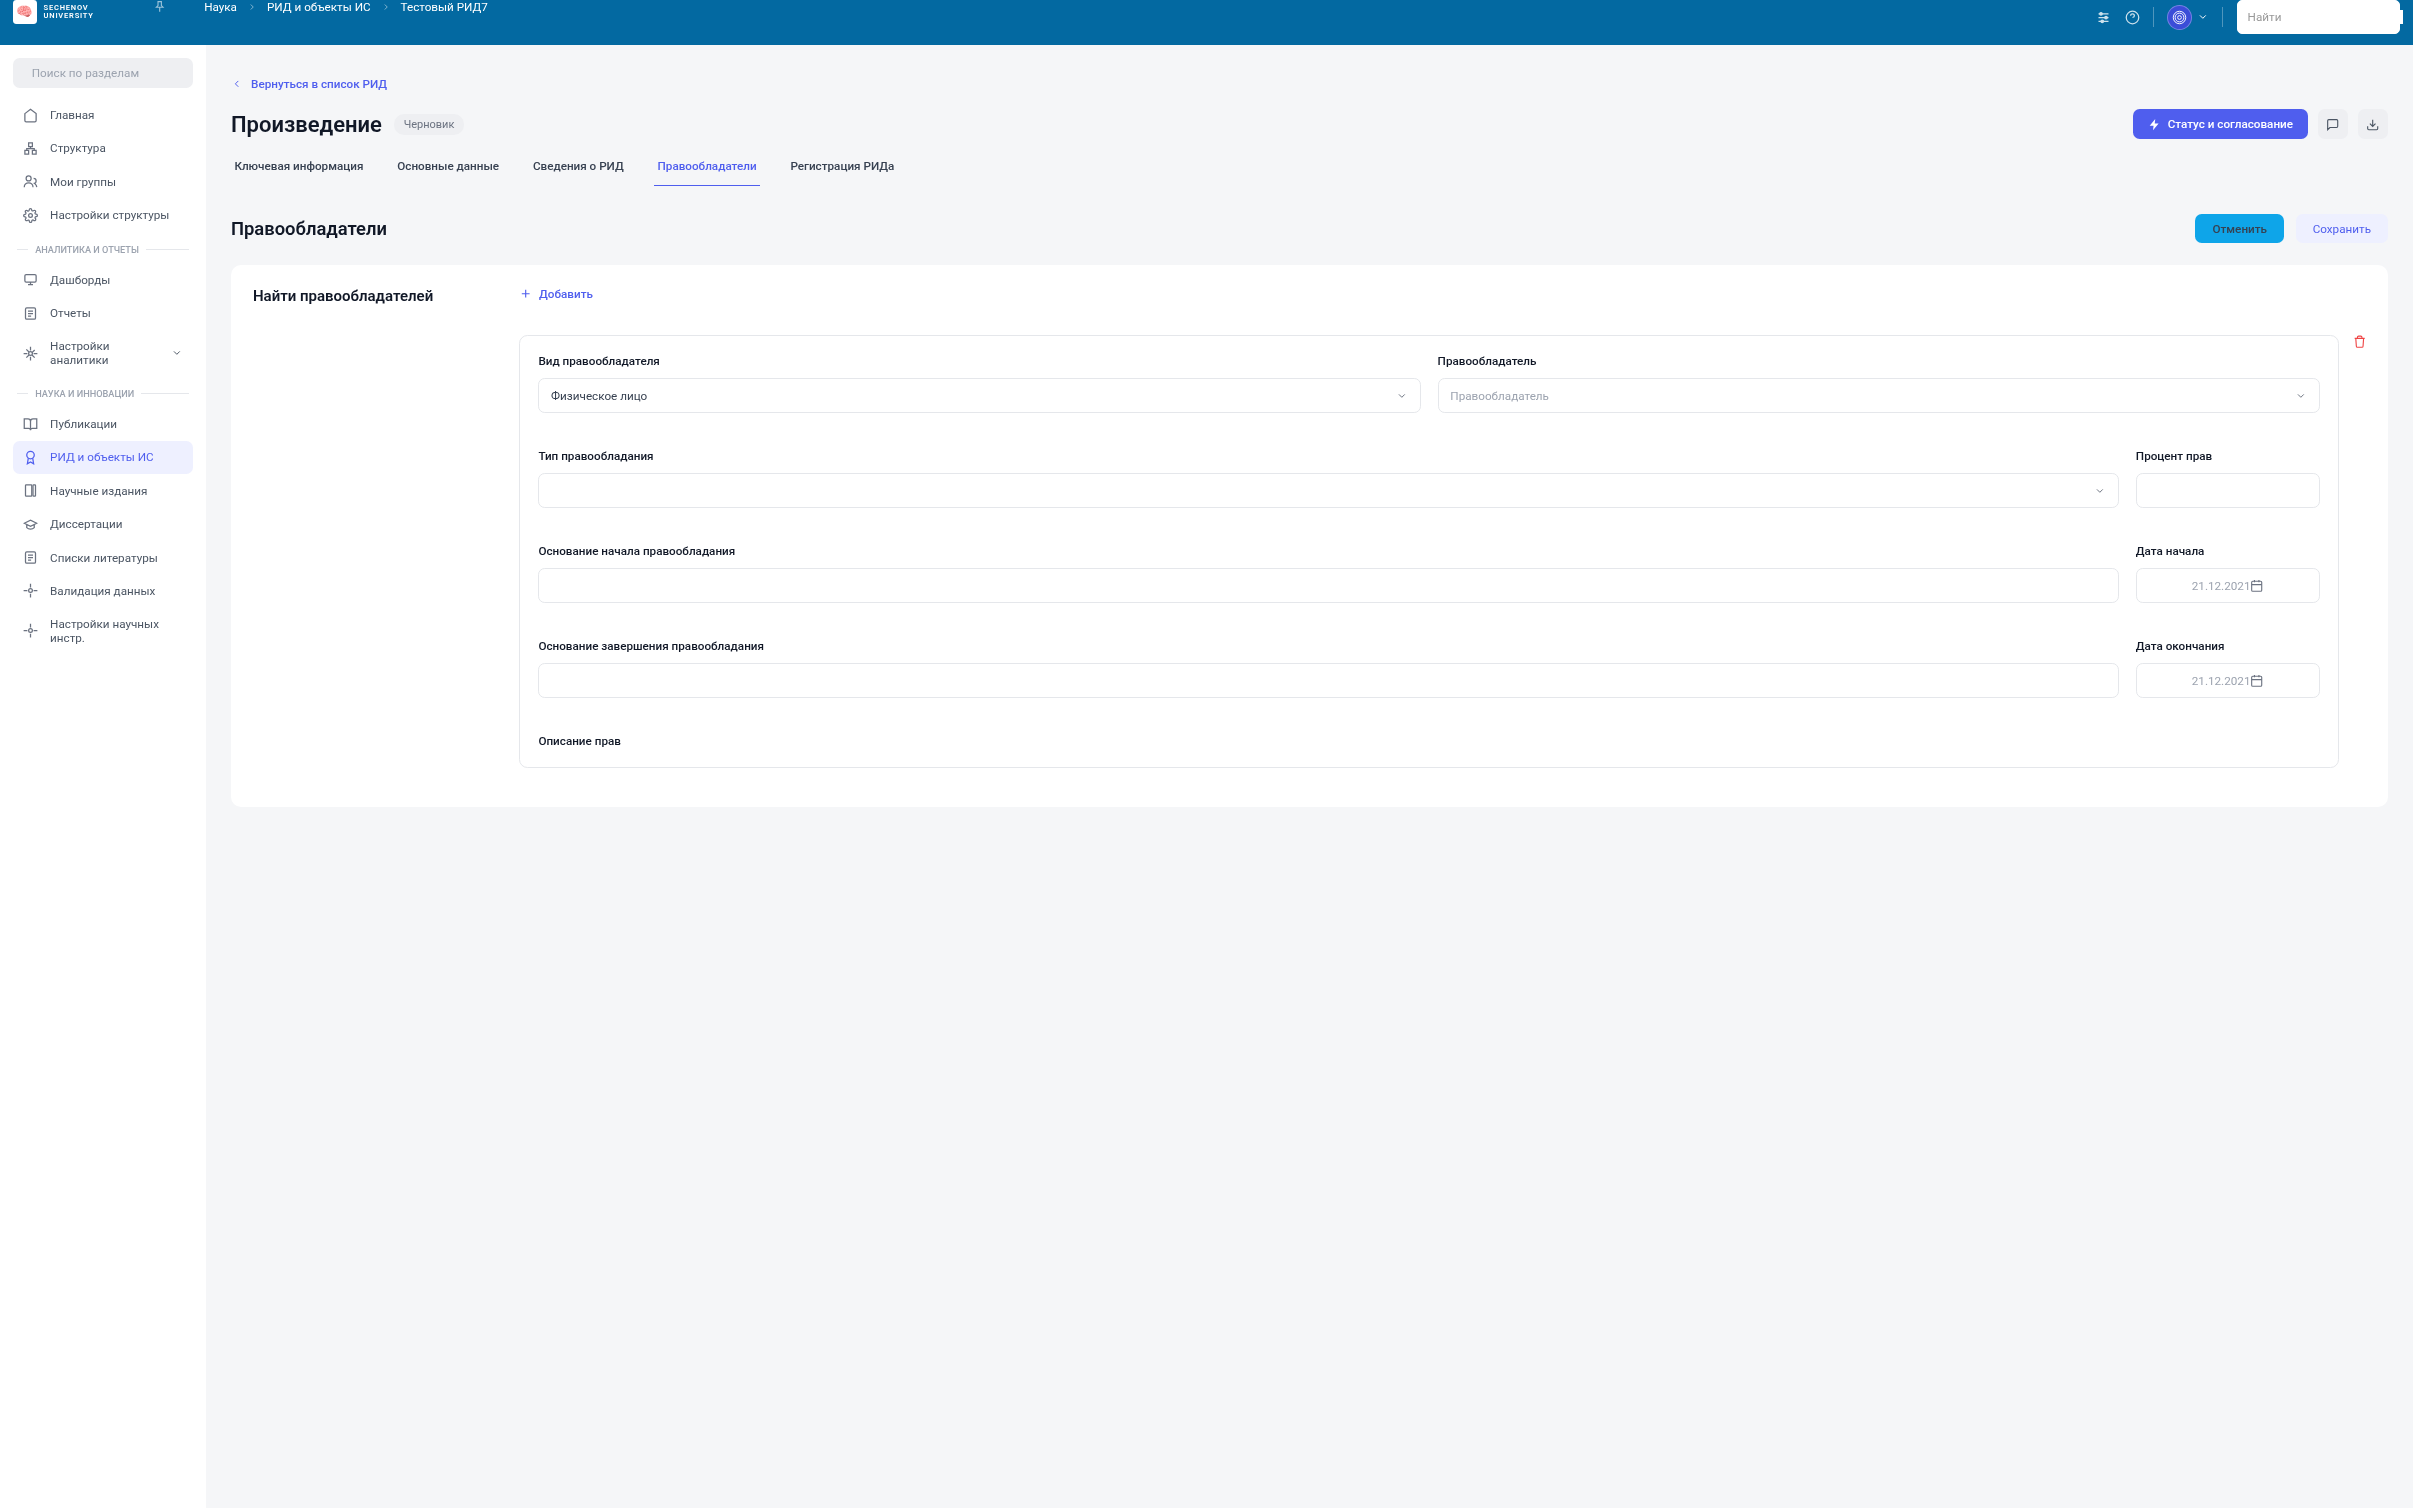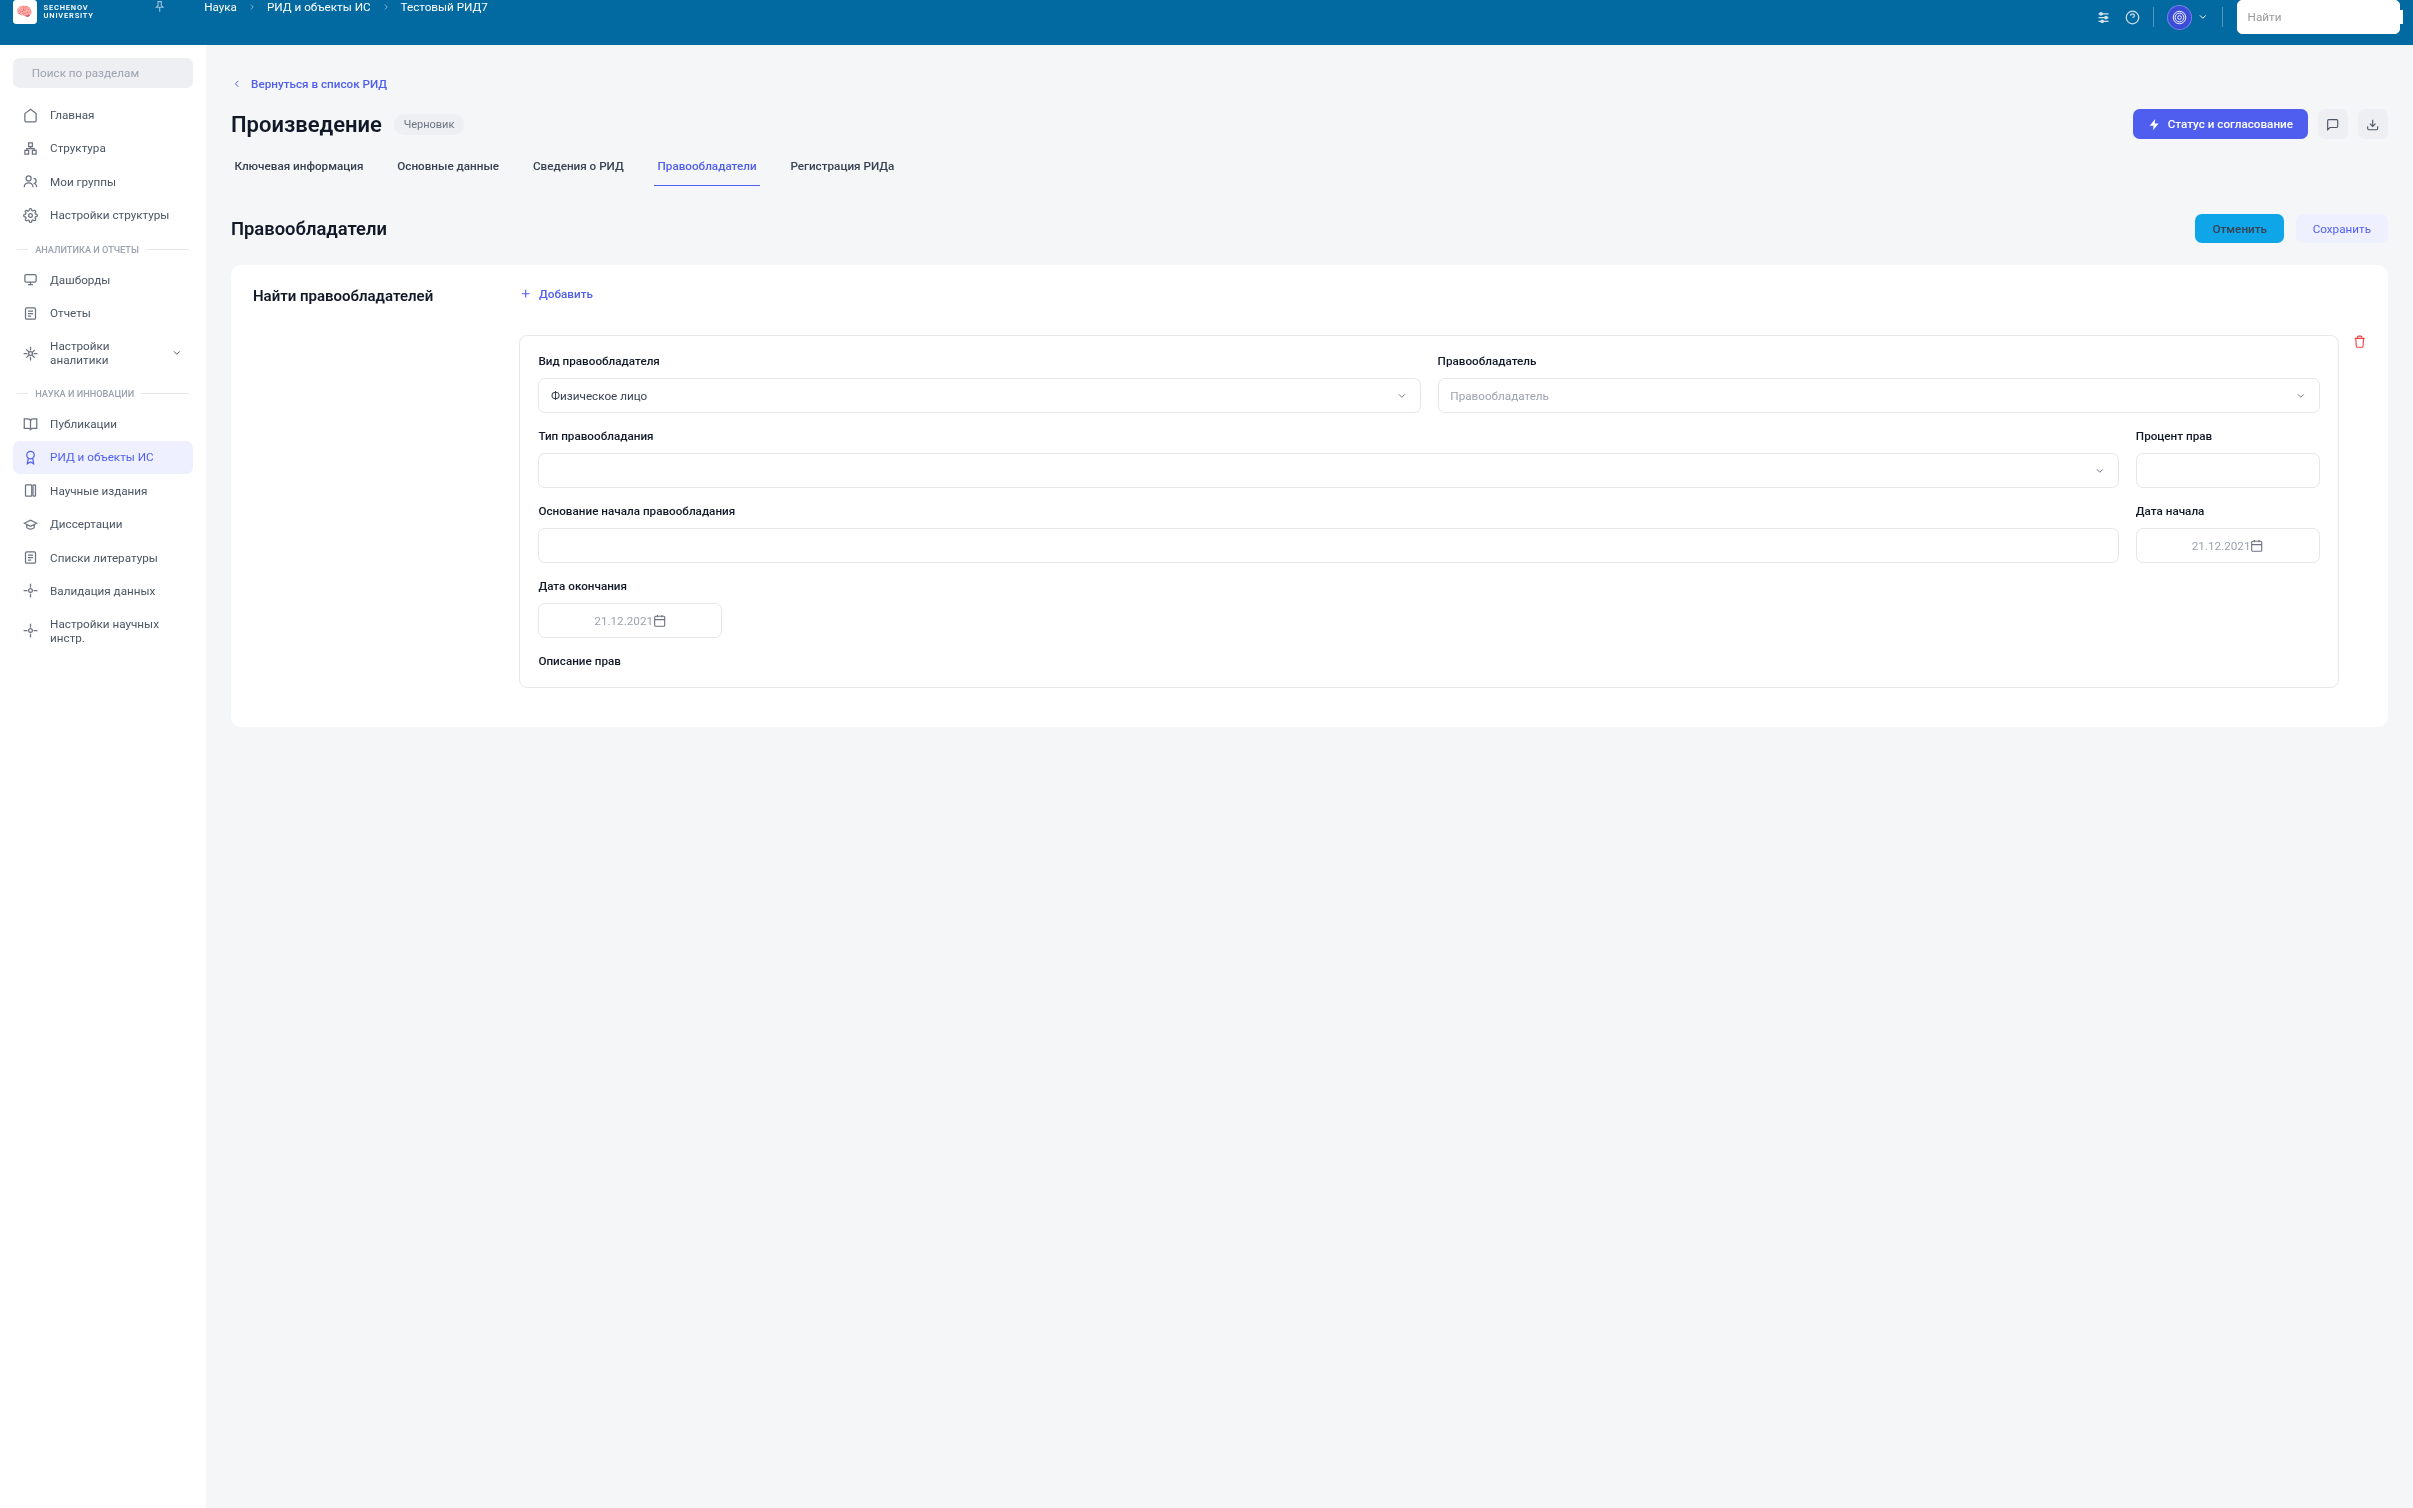--- a/index.html
+++ b/index.html
@@ -411,21 +411,21 @@
     .form-panel {
       border: 0.8px solid #e5e7eb;
       border-radius: 8.4px;
       padding: 18.4px;
       flex: 1;
     }
 
     .form-row {
       display: flex;
       gap: 17px;
-      margin-bottom: 16px;
+      margin-bottom: 36px;
     }
 
     .form-row:last-child {
       margin-bottom: 0;
     }
 
     .form-field {
       flex: 1;
       display: flex;
       flex-direction: column;
@@ -822,20 +822,24 @@
                   <span>21.12.2021</span>
                   <svg width="13.4" height="13.4" viewBox="0 0 24 24" fill="none" stroke="#6b7280" stroke-width="2">
                       <rect x="3" y="4" width="18" height="18" rx="2"></rect>
                       <path d="M16 2v4M8 2v4M3 10h18"></path>
                     </svg>
                 </div>
               </div>
             </div>
 
             <div class="form-row">
+              <div class="form-field">
+                <span class="field-label">Основание завершения правообладания</span>
+                <input class="text-input" style="">
+              </div>
               <div class="form-field narrow">
                 <span class="field-label">Дата окончания</span>
                 <div class="date-input">
                   <span>21.12.2021</span>
                   <svg width="13.4" height="13.4" viewBox="0 0 24 24" fill="none" stroke="#6b7280" stroke-width="2">
                       <rect x="3" y="4" width="18" height="18" rx="2"></rect>
                       <path d="M16 2v4M8 2v4M3 10h18"></path>
                     </svg>
                 </div>
               </div>

